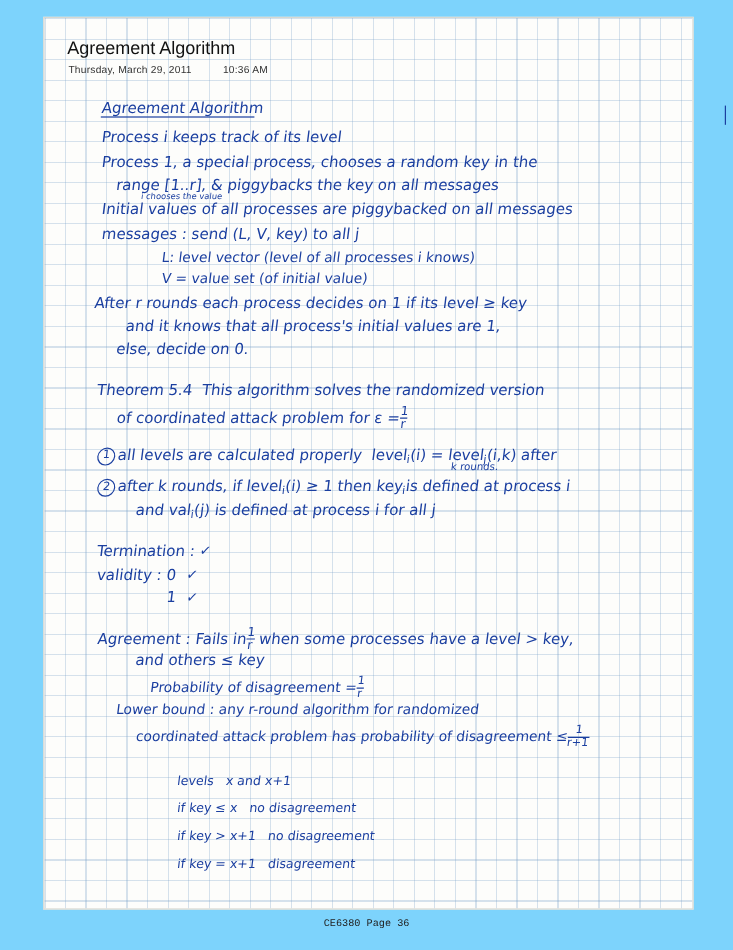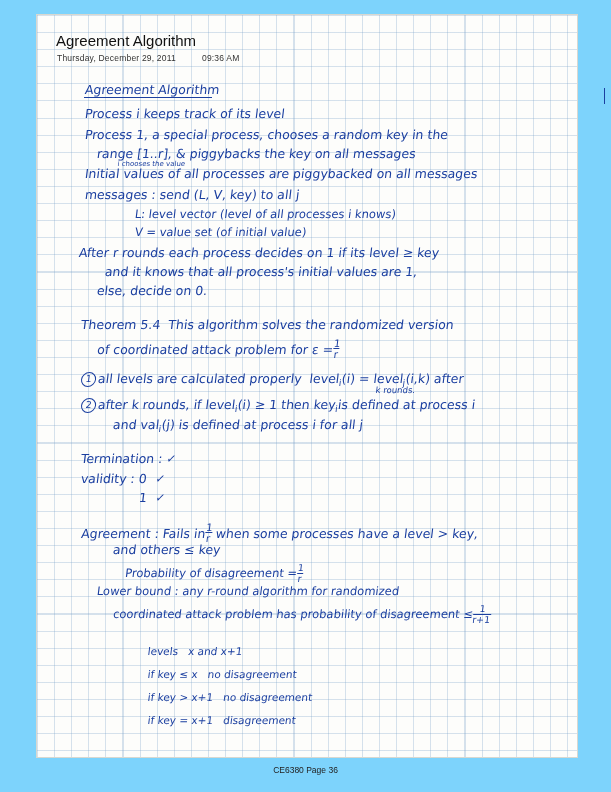--- a/index.html
+++ b/index.html
@@ -121,21 +121,21 @@
     transform: scaleX(0.85) rotate(8deg);
   }
   .footer {
     position: absolute;
     left: 0;
     top: 765px;
     width: 611px;
     text-align: center;
     font-size: 8.5px;
     color: #222;
-    font-family: Liberation Sans, sans-serif;
+    font-family: Liberation Mono, monospace;
   }
   .mark-right {
     position: absolute;
     left: 604px;
     top: 88px;
     width: 1px;
     height: 16px;
     background: #1b3fa0;
   }
   .tiny-note {
@@ -155,21 +155,21 @@
 <body>
 
 <div class="page">
 
   <div class="paper">
     <div class="grid-v"></div>
     <div class="grid-h"></div>
   </div>
 
   <div class="doc-title">Agreement Algorithm</div>
-  <div class="doc-subtitle"><span>Thursday, December 29, 2011</span><span class="time">09:36 AM</span></div>
+  <div class="doc-subtitle"><span>Thursday, March 29, 2011</span><span class="time">10:36 AM</span></div>
 
   <div class="mark-right"></div>
 
   <div class="hw sz13 slant" style="left:84px; top:83px;">Agreement Algorithm</div>
   <div class="underline-ink" style="left:84px; top:97px; width:128px;"></div>
 
   <div class="hw sz13 slant" style="left:84px; top:107px;">Process i keeps track of its level</div>
   <div class="hw sz13 slant" style="left:84px; top:128px;">Process 1, a special process, chooses a random key in the</div>
   <div class="hw sz13 slant" style="left:96px; top:147px;">range [1..r], &amp; piggybacks the key on all messages</div>
   <div class="tiny-note slant" style="left:117px; top:160px;">i chooses the value</div>

